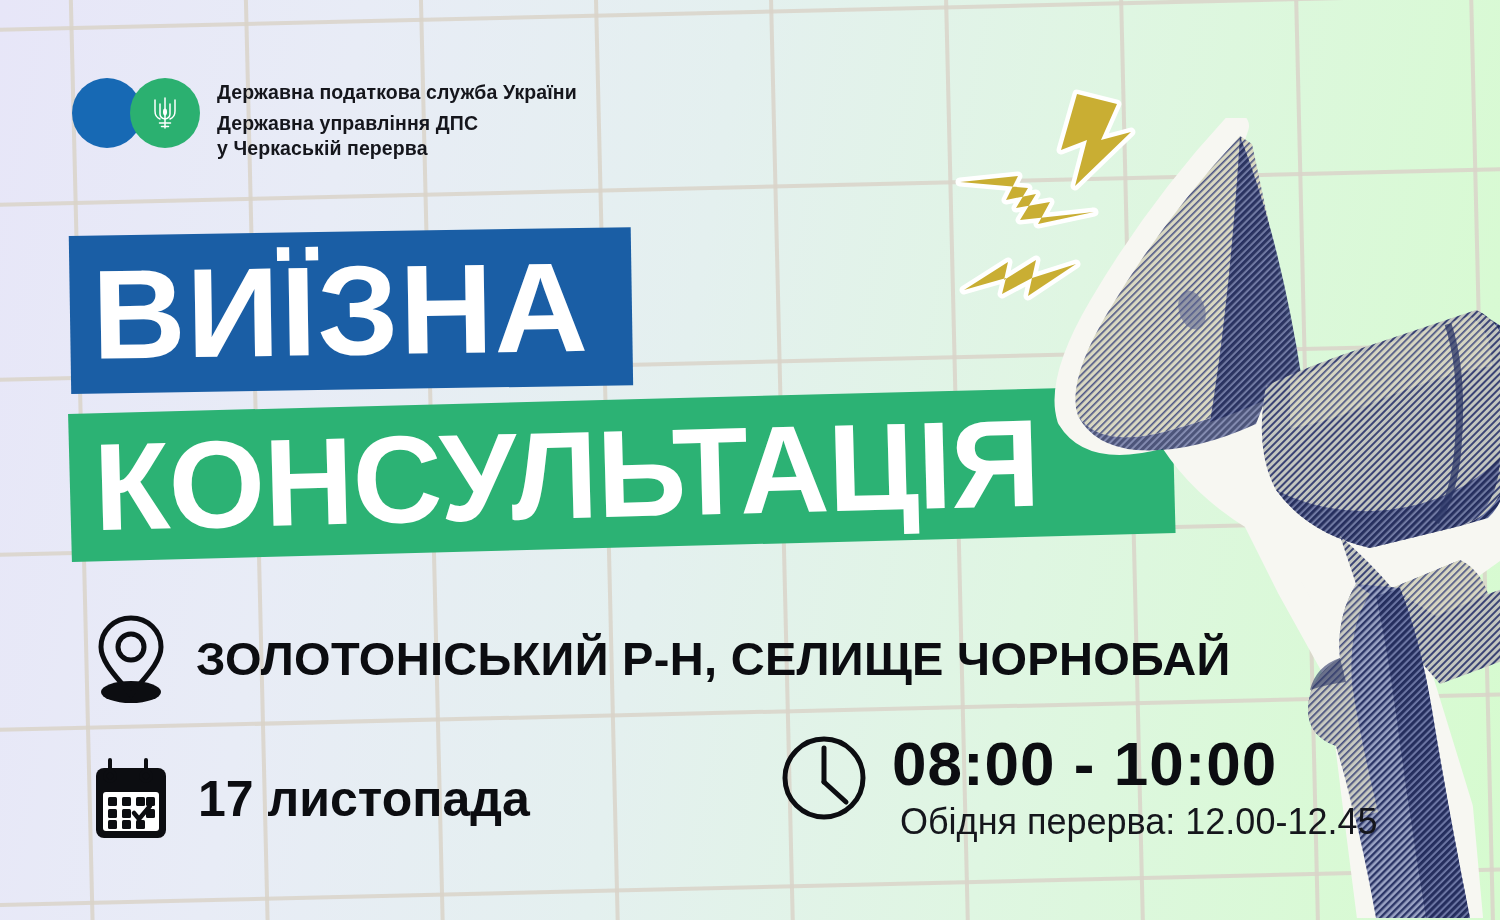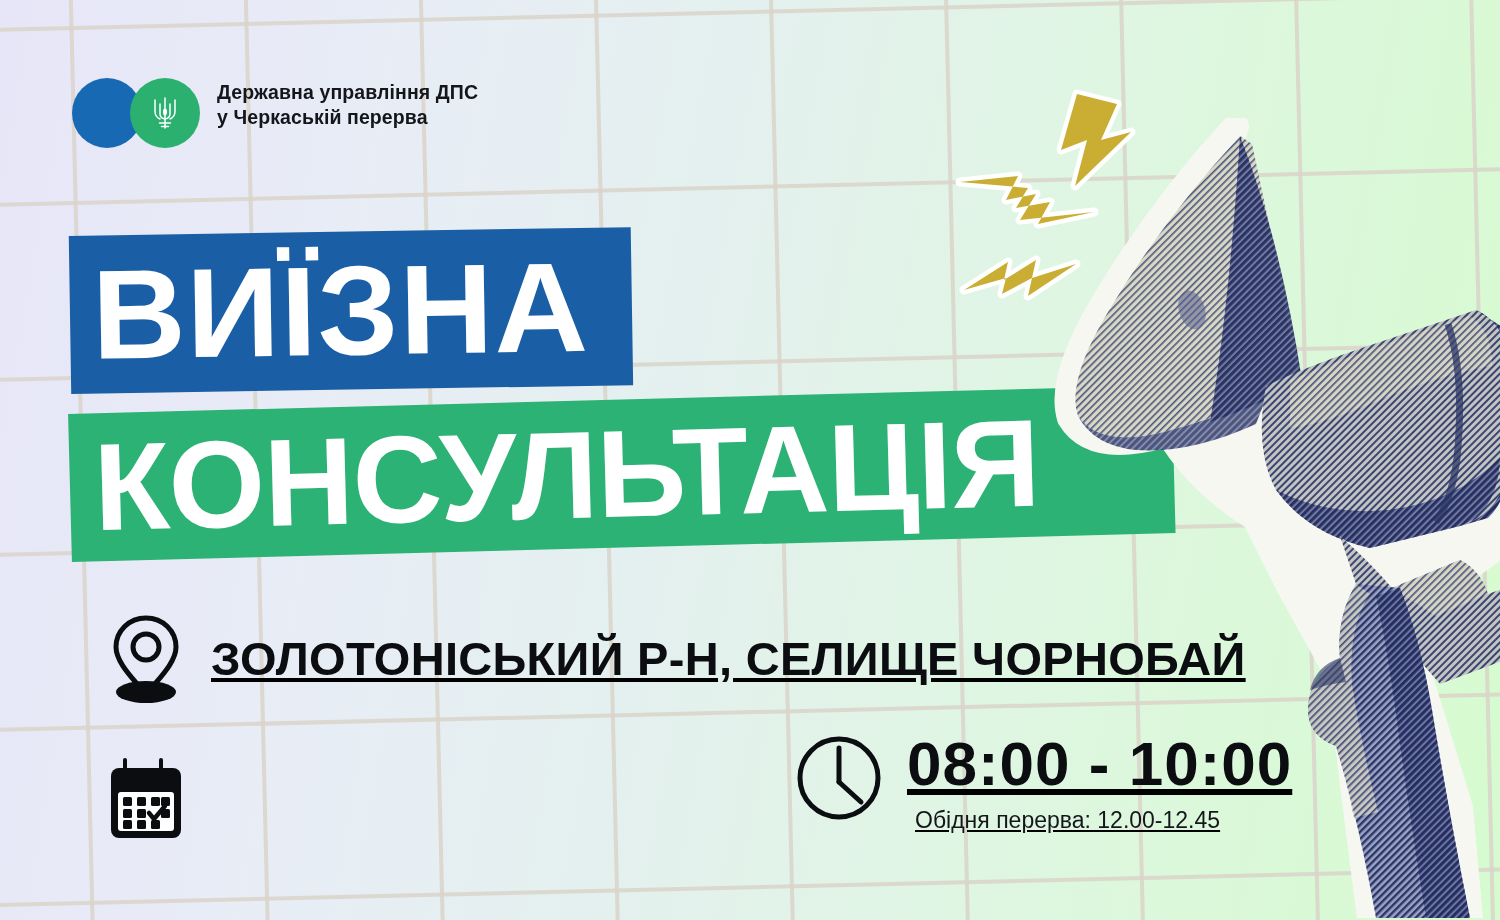--- a/index.html
+++ b/index.html
@@ -54,21 +54,21 @@
   .band-green{
     left:70px;top:414px;width:1104px;height:148px;
     background:#2cb274;transform:rotate(-1.5deg);transform-origin:0 50%;
   }
   .band-green span{
     font-size:124px;line-height:1;letter-spacing:-1px;
     margin-left:24px;transform:scaleX(1.0);transform-origin:left center;
   }
 
   
-  .info{position:absolute;left:103px;top:612px;width:1330px;text-decoration:underline;}
+  .info{position:absolute;left:88px;top:612px;width:1330px;}
   .row{display:flex;align-items:center;}
   .row-loc{margin-bottom:28px;}
   .icon-box{flex:0 0 auto;display:flex;align-items:center;justify-content:center;}
   .pin-box{width:86px;height:92px;}
   .cal-box{width:86px;height:90px;}
   .clock-box{width:92px;height:92px;}
   .loc-text{
     font-size:47px;font-weight:bold;color:#0c0d11;white-space:nowrap;
     margin-left:22px;letter-spacing:.3px;
   }
@@ -77,21 +77,21 @@
   .date-text{
     font-size:50px;font-weight:bold;color:#0c0d11;white-space:nowrap;margin-left:24px;
   }
   .time-group{display:flex;align-items:flex-start;}
   .time-block{margin-left:22px;}
   .time-main{
     font-size:62px;font-weight:bold;color:#0c0d11;white-space:nowrap;
     line-height:1.02;letter-spacing:1px;
   }
   .time-sub{
-    font-size:23px;color:#15161c;white-space:nowrap;margin-top:12px;margin-left:8px;
+    font-size:36px;color:#15161c;white-space:nowrap;margin-top:6px;margin-left:8px;
   }
 
   
   .bolt{position:absolute;}
   .megaphone{position:absolute;left:1040px;top:118px;width:470px;height:800px;}
 </style>
 </head>
 <body>
 
 <div id="poster">
@@ -125,20 +125,21 @@
             <path d="M24 6 L24 17 Q24 23 19 25"></path>
             <path d="M9 10 L9 20 Q9 24 14 25 Q19 24 19 20 L19 10"></path>
             <path d="M8.5 29 L19.5 29"></path>
             <path d="M10.5 32.5 L17.5 32.5"></path>
           </g>
           <ellipse cx="14" cy="18" rx="2" ry="3.4" fill="#ffffff"></ellipse>
         </svg>
       </div>
     </div>
     <div class="logo-text">
+      <div class="logo-line first">Державна податкова служба України</div>
       <div class="logo-line">Державна управління ДПС</div>
       <div class="logo-line">у Черкаській перерва</div>
     </div>
   </div>
 
   <div class="band band-blue">
     <span>ВИЇЗНА</span>
   </div>
 
   <div class="band band-green">
@@ -255,20 +256,21 @@
               <rect x="58" y="55" width="9" height="9" rx="1.5"></rect>
               <rect x="20" y="66" width="9" height="9" rx="1.5"></rect>
               <rect x="34" y="66" width="9" height="9" rx="1.5"></rect>
               <rect x="48" y="66" width="9" height="9" rx="1.5"></rect>
             </g>
             <path d="M46 59 L51 65 L62 52" stroke="#0c0d11" stroke-width="4.5" fill="none" stroke-linecap="round" stroke-linejoin="round"></path>
             <circle cx="22" cy="22" r="5" fill="none" stroke="#0c0d11" stroke-width="3.5"></circle>
             <circle cx="58" cy="22" r="5" fill="none" stroke="#0c0d11" stroke-width="3.5"></circle>
           </svg>
         </div>
+        <div class="date-text">17 листопада</div>
       </div>
 
       <div class="time-group">
         <div class="icon-box clock-box">
           <svg viewBox="0 0 92 92" width="92" height="92">
             <circle cx="46" cy="46" r="39" fill="none" stroke="#0c0d11" stroke-width="5"></circle>
             <path d="M46 16 L46 50" stroke="#0c0d11" stroke-width="5" stroke-linecap="round"></path>
             <path d="M46 50 L68 70" stroke="#0c0d11" stroke-width="5" stroke-linecap="round"></path>
           </svg>
         </div>

